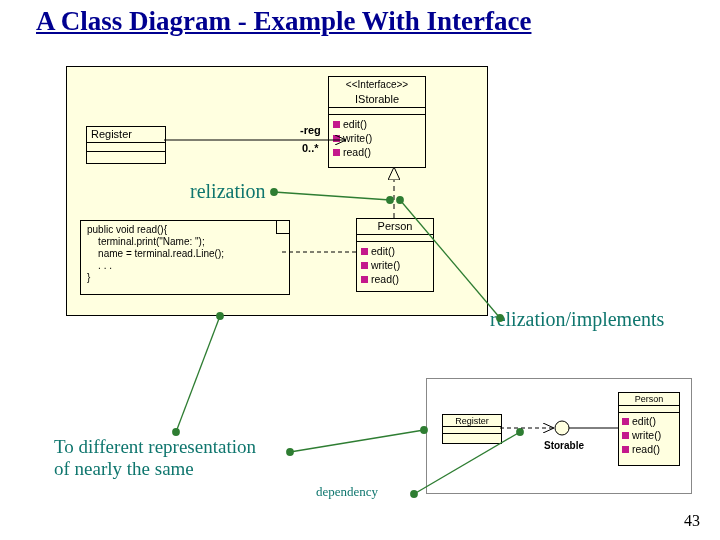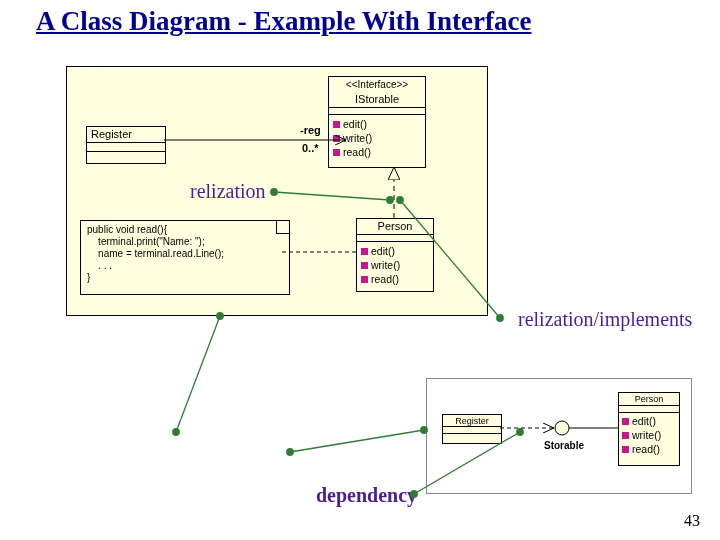--- a/index.html
+++ b/index.html
@@ -40,21 +40,21 @@
     content:""; position:absolute; right:0; top:0; width:12px; height:12px;
     border-left:1px solid #000; border-bottom:1px solid #000;
     transform:translate(-0px,0px);
   }
 
   
   .mrow { position:absolute; font-size:10.5px; line-height:12px; white-space:nowrap; }
   .msq { display:inline-block; width:7px; height:7px; background:#c4188c; margin-right:3px; vertical-align:0px; }
 
   
-  .annot { position:absolute; font-family:"Times New Roman", Times, serif; color:#4c1d95; }
+  .annot { position:absolute; font-family:"Times New Roman", Times, serif; color:#0f766e; }
 
   
   .tech { position:absolute; font-size:11px; color:#000;font-weight:bold; }
 
   
   #pageno { position:absolute; right:20px; bottom:10px; font-family:"Times New Roman",serif; font-size:16px; color:#000; }
 
   
   svg.overlay { position:absolute; left:0; top:0; width:720px; height:540px; pointer-events:none; }
 
@@ -103,25 +103,26 @@
   <div class="note" style="left:80px; top:220px; width:196px; height:66px;"><span>public void read(){
     terminal.print("Name: ");
     name = terminal.read.Line();
     . . .
 }</span><div class="dogear"></div></div>
 
   <div class="tech" style="left:300px; top:124px;">-reg</div>
   <div class="tech" style="left:302px; top:142px;">0..*</div>
 
   <div class="annot" style="left:190px; top:180px; font-size:20px;">relization</div>
-  <div class="annot" style="left:518px; top:308px; font-size:20px;">relization/implements</div>
+  <div class="annot" style="left:490px; top:308px; font-size:20px;">relization/implements</div>
   <div class="annot" style="left:54px; top:436px; font-size:19px; line-height:22px;">
-     <br>
+     <span>To different representation</span><br>
+     <span>of nearly the same</span>
   </div>
-  <div class="annot" style="left:316px; top:484px; font-size:20px;font-weight:bold;">dependency</div>
+  <div class="annot" style="left:316px; top:484px; font-size:13px;">dependency</div>
 
   <div class="mini-frame" style="left:426px; top:378px; width:264px; height:114px;"></div>
 
   <div class="mini-box" style="left:442px; top:414px; width:58px; height:28px;">
     <div style="padding-top:1px;">Register</div>
     <div style="border-top:1px solid #000; height:6px;"></div>
     <div style="border-top:1px solid #000; height:6px;"></div>
   </div>
 
   <div class="tech" style="left:544px; top:440px; font-size:10px;text-align:center;">Storable</div>

